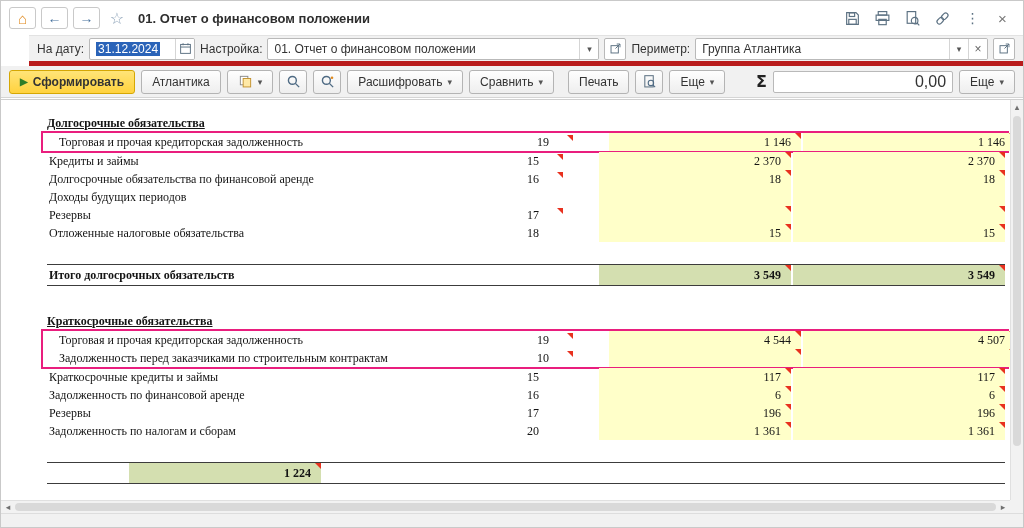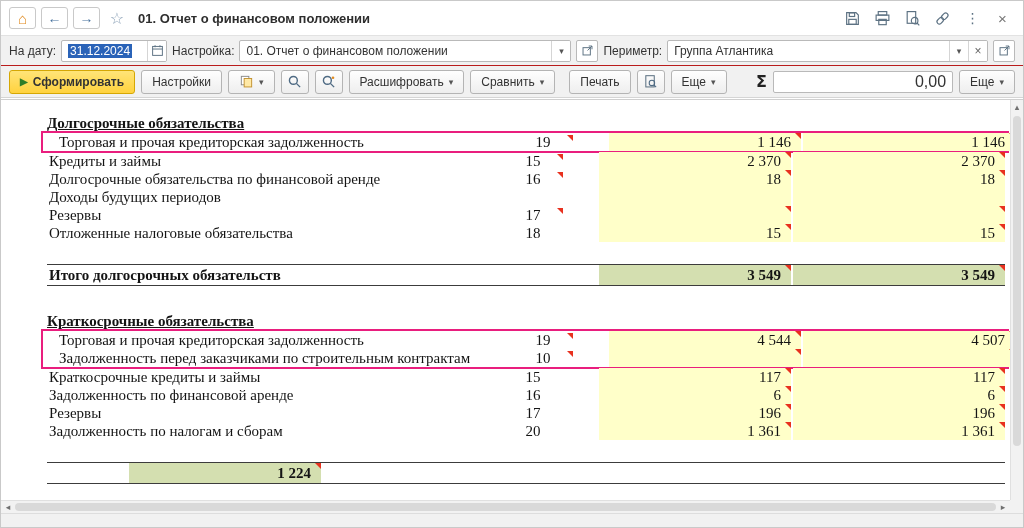--- a/index.html
+++ b/index.html
@@ -14,22 +14,22 @@
   .navbtn.home { color:#e08a1e; font-size:15px; font-weight:bold; }
   .starbtn { width:24px; height:22px; display:flex; align-items:center; justify-content:center; color:#8ba1b7; font-size:16px; cursor:pointer; }
   .title { font-weight:bold; font-size:13px; color:#2e2e2e; margin-left:4px; white-space:nowrap; }
   .spacer { flex:1; }
   .hicon { width:25px; height:22px; display:flex; align-items:center; justify-content:center; cursor:pointer; }
   .hicon svg { display:block; }
   .kebab { font-size:14px; color:#5d7283; }
   .closex { font-size:15px; color:#777; }
 
   
-  .filterbar { height:31px; background:#f1f1f1; border-top:1px solid #e2e2e2; border-bottom:1px solid #b91c1c;
-               display:flex; align-items:center; gap:5px; padding:0 8px; }
+  .filterbar { height:31px; background:#f1f1f1; border-top:1px solid #e2e2e2; border-bottom:5px solid #b91c1c;
+               display:flex; align-items:center; gap:5px; padding:0 8px;margin-left:28px; }
   .flabel { white-space:nowrap; color:#333; }
   .fgroup { display:flex; align-items:stretch; height:22px; background:#fff; border:1px solid #b9b9b9; border-radius:2px; overflow:hidden;justify-content:flex-end; }
   .fvalue { padding:0 6px; display:flex; align-items:center; white-space:nowrap; overflow:hidden; flex:1; }
   .sel { background:var(--sel); color:#fff; padding:0 2px; }
   .fbtn { width:19px; display:flex; align-items:center; justify-content:center; border-left:1px solid #d5d5d5;
           color:#555; font-size:9px; cursor:pointer; background:#fff; }
   .fbtn.xbtn { font-size:12px; color:#666; }
   .sqbtn { width:22px; height:22px; border:1px solid #b9b9b9; border-radius:2px; background:#fff;
            display:flex; align-items:center; justify-content:center; cursor:pointer; }
   .grow1 { flex:1; }
@@ -43,21 +43,21 @@
   .btn.gen .play { color:#2f7d27; font-size:10px; }
   .iconbtn { padding:0; width:28px; justify-content:center; }
   .sum { font-size:16px; font-weight:bold; color:#222; margin-left:auto; font-family:"DejaVu Sans",sans-serif; }
   .amount { width:180px; height:22px; border:1px solid #b9b9b9; border-radius:2px; text-align:right;
             padding:0 6px; font-size:16px; color:#333; background:#fff; }
   .mPrint { margin-left:8px; }
 
   
   .report { position:absolute; left:0; top:98px; right:0; bottom:14px; background:#fff; border-top:1px solid #cfcfcf; }
   .rview { position:absolute; left:0; top:0; right:13px; bottom:13px; overflow:hidden; padding:14px 0 0 46px;
-           font-family:"Liberation Serif",serif; font-size:15px; color:#141414; }
+           font-family:"Liberation Serif",serif; font-size:12px; color:#141414; }
   .sec-header { font-weight:bold; text-decoration:underline; height:18px; line-height:18px; }
   .trow { display:flex; height:18px; line-height:18px; width:958px; position:relative; }
   .c { position:relative; }
   .c span { position:relative; z-index:1; }
   .c.name { width:470px; padding-left:2px; padding-right:4px; overflow:hidden; white-space:nowrap; }
   .c.code { width:32px; text-align:center; }
   .c.mark { width:26px; }
   .c.gapc { width:24px; }
   .c.val  { width:192px; background:var(--value-bg); text-align:right; padding-right:10px; }
   .c.val.v2 { width:212px; margin-left:2px; }
@@ -190,21 +190,21 @@
       </svg>
     </div>
   </div>
 
   <div class="cmdbar">
     <div class="btn gen">
       <span class="play">▶</span>
       <span>Сформировать</span>
     </div>
     <div class="btn">
-        <span>Настройки</span>
+        <span>Атлантика</span>
       </div>
     <div class="btn">
       <svg width="15" height="15" viewBox="0 0 16 16" stroke-width="1">
         <rect x="2.5" y="2.5" width="8" height="9" fill="#ffffff" stroke="#8a8a8a"></rect>
           <rect x="5.5" y="4.8" width="8" height="9" fill="#ffe9a6" stroke="#c2912e"></rect>
       </svg>
       <span class="arrow">▾</span>
     </div>
     <div class="btn iconbtn">
       <svg width="15" height="15" viewBox="0 0 16 16" fill="none" stroke="#4f6b84" stroke-width="1.5">

